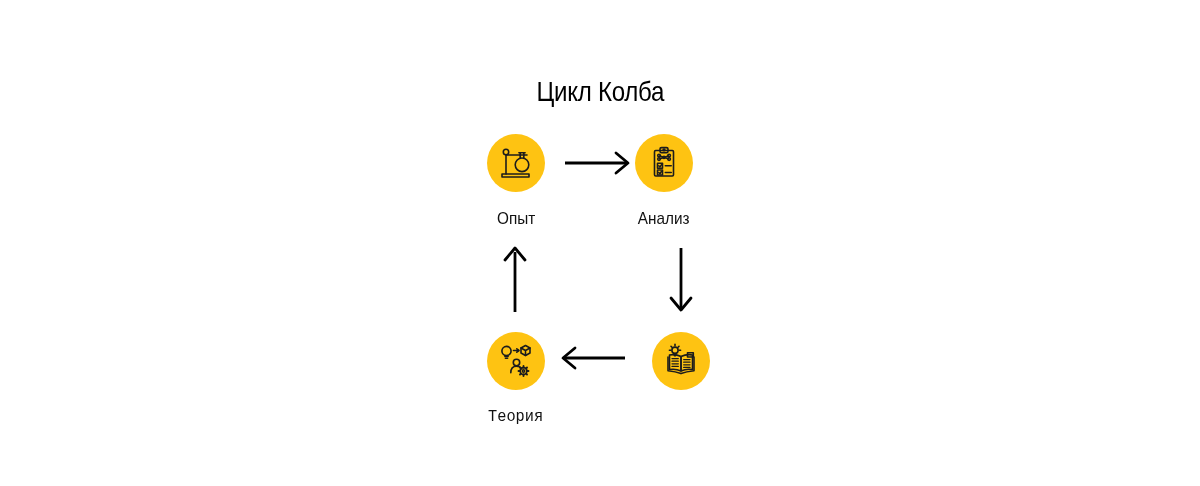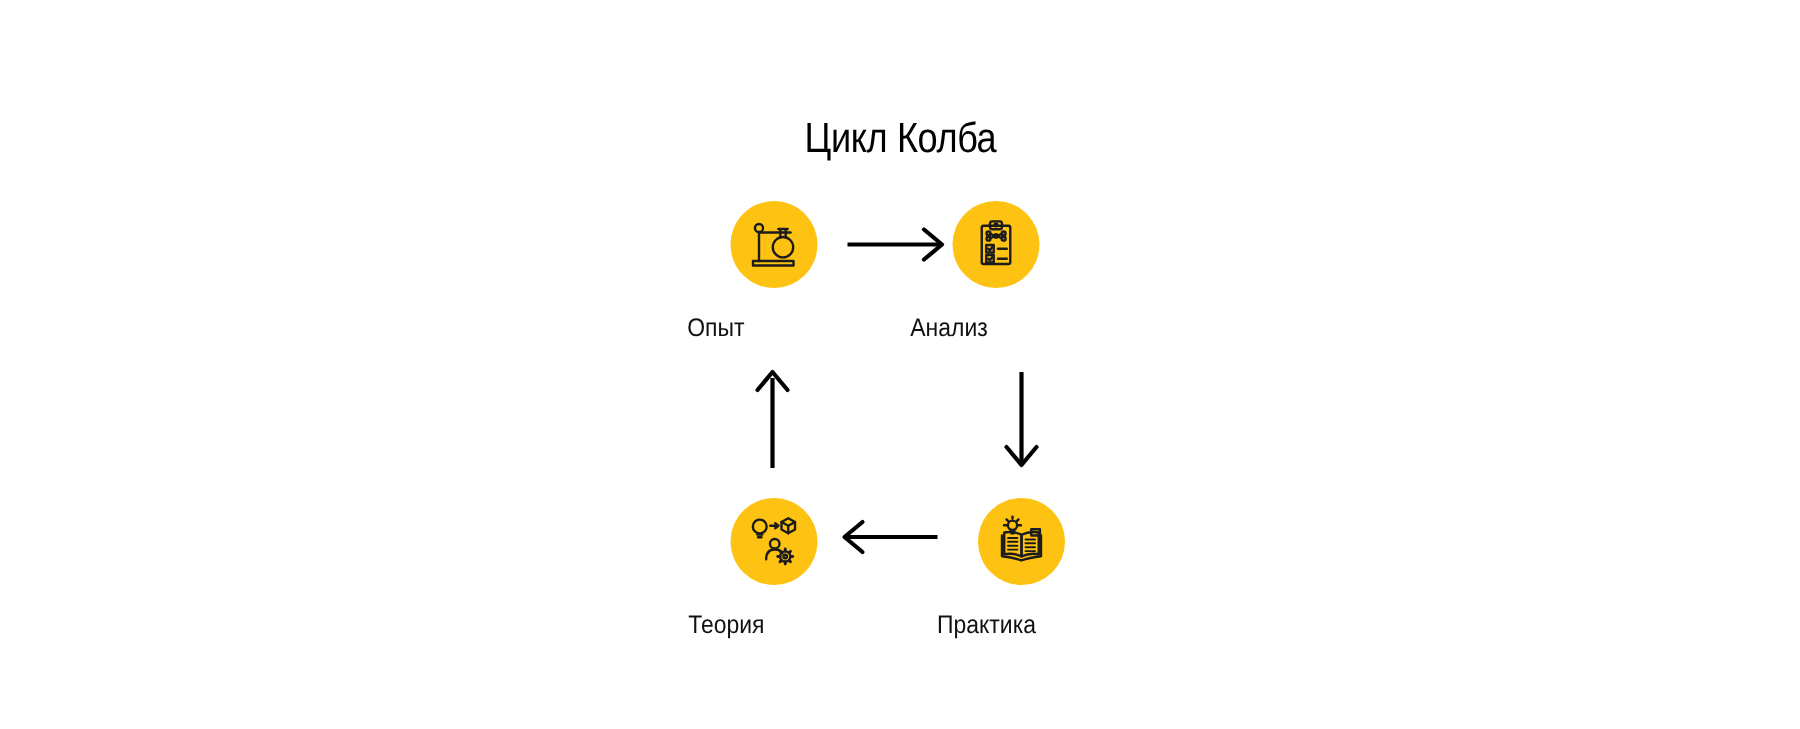--- a/index.html
+++ b/index.html
@@ -28,20 +28,21 @@
     font-size: 28px;
     font-weight: 400;
     color: var(--title-color);
     white-space: nowrap;
     margin-top: 16px;
   }
   .title .squeeze { display: inline-block; transform: scaleX(0.86); transform-origin: center; letter-spacing: -0.3px; }
   .node {
     position: absolute;
     width: 120px;
+    text-align: center;
   }
   .node .circle {
     width: 58px;
     height: 58px;
     margin: 0 auto;
     border-radius: 50%;
     background: var(--circle-fill);
     display: flex;
     align-items: center;
     justify-content: center;
@@ -49,21 +50,21 @@
   .node .label {
     margin-top: 17px;
     font-size: 17px;
     line-height: 20px;
     color: var(--label-color);
     white-space: nowrap;
   }
   .node .label .squeeze { display: inline-block; transform: scaleX(0.9); transform-origin: center; }
   .node-experience { left: 456px; top: 134px; }
   .node-analysis   { left: 604px; top: 134px; }
-  .node-theory     { left: 456px; top: 332px; }
+  .node-theory     { left: 456px; top: 332px; font-family: Liberation Mono, monospace; }
   .node-practice   { left: 621px; top: 332px; }
   .arrow { position: absolute; }
   .arrow-right { left: 560px; top: 150px; }
   .arrow-down  { left: 667px; top: 244px; }
   .arrow-left  { left: 557px; top: 345px; }
   .arrow-up    { left: 501px; top: 244px; }
   .icon svg { display: block; }
 </style>
 </head>
 <body>
@@ -176,23 +177,20 @@
             <line x1="10" y1="21.8" x2="16.3" y2="21.8"></line>
             <line x1="10" y1="24.4" x2="16.3" y2="24.4"></line>
             <line x1="21.7" y1="17.6" x2="28" y2="17.6"></line>
             <line x1="21.7" y1="20.2" x2="28" y2="20.2"></line>
             <line x1="21.7" y1="22.8" x2="28" y2="22.8"></line>
             <line x1="21.7" y1="25.4" x2="28" y2="25.4"></line>
           </g>
         </svg>
       </span>
     </div>
-    <div class="label">
-      <span class="squeeze">Практика</span>
-    </div>
   </div>
 
   <svg class="arrow arrow-right" width="76" height="26" viewBox="0 0 76 26" fill="none" stroke="#000" stroke-width="2.8">
     <line x1="5" y1="13" x2="66" y2="13"></line>
     <polyline points="56,3 68,13 56,23" stroke-linecap="round" stroke-linejoin="round"></polyline>
   </svg>
 
   <svg class="arrow arrow-down" width="28" height="72" viewBox="0 0 28 72" fill="none" stroke="#000" stroke-width="2.8">
     <line x1="14" y1="4" x2="14" y2="64"></line>
     <polyline points="4,54 14,66 24,54" stroke-linecap="round" stroke-linejoin="round"></polyline>

